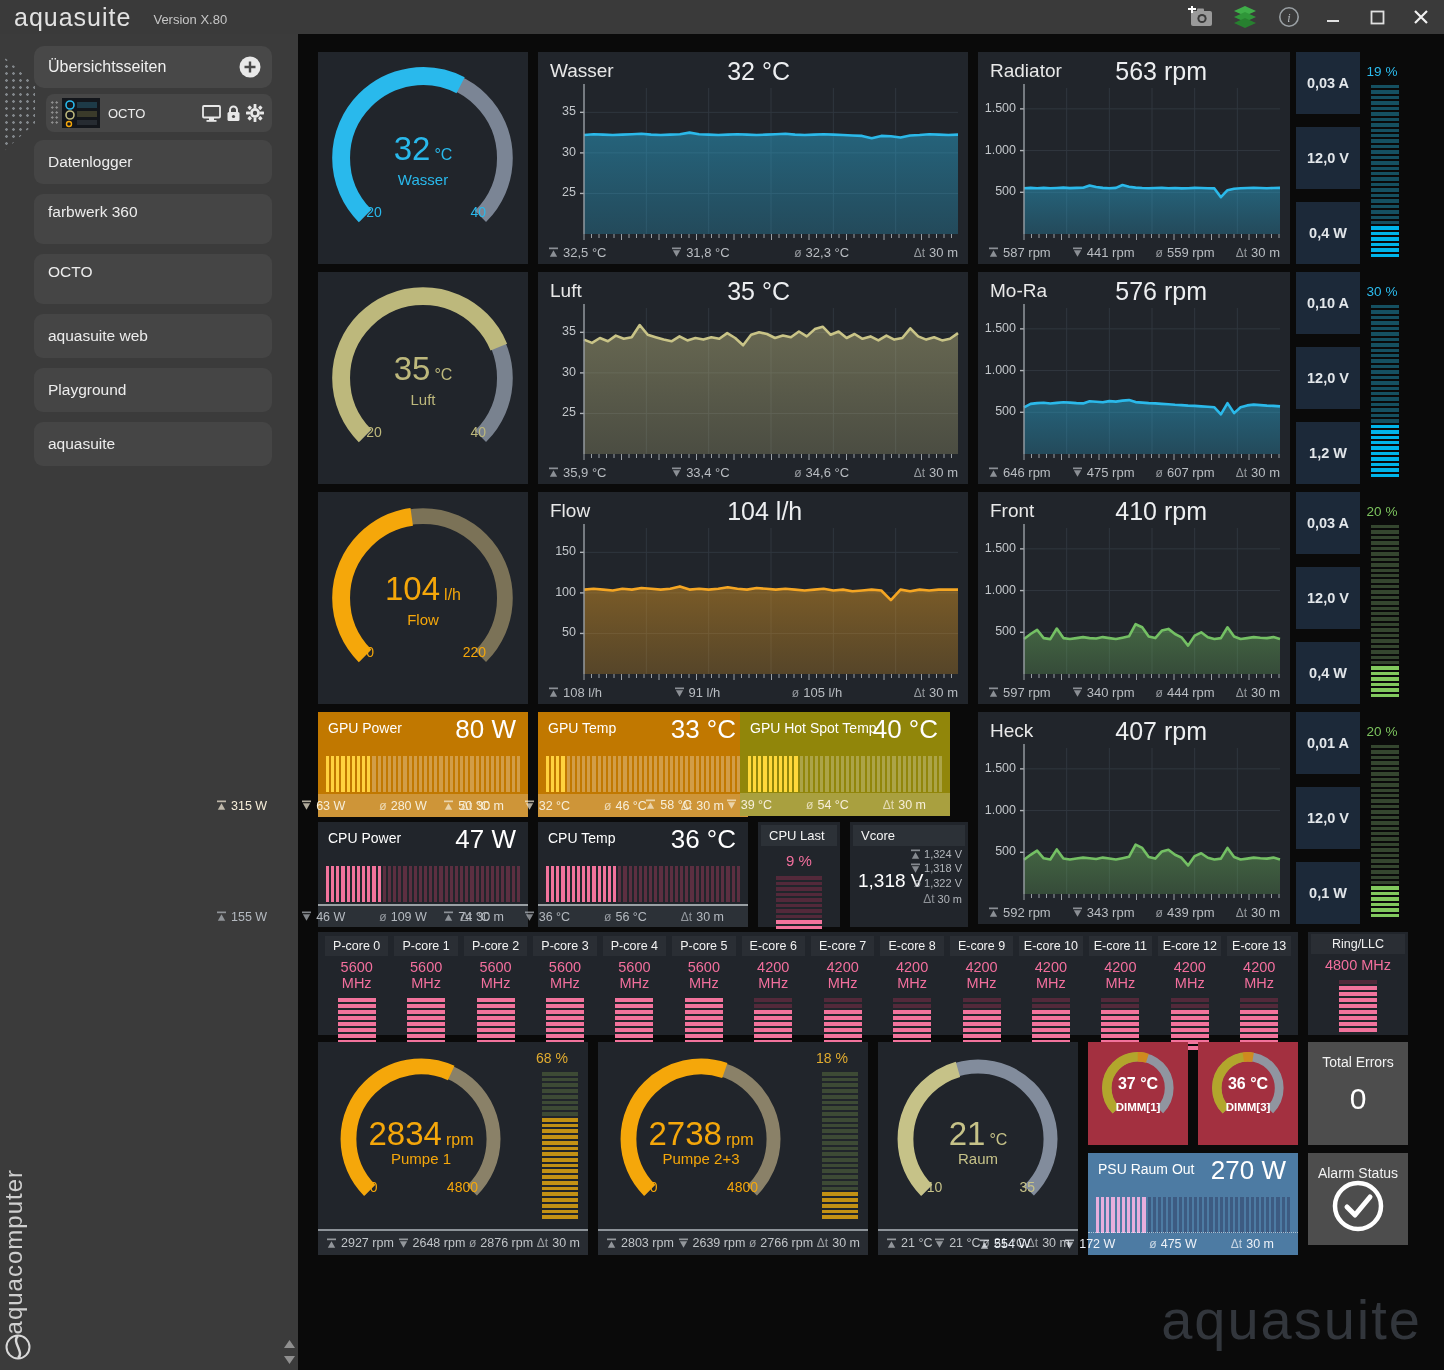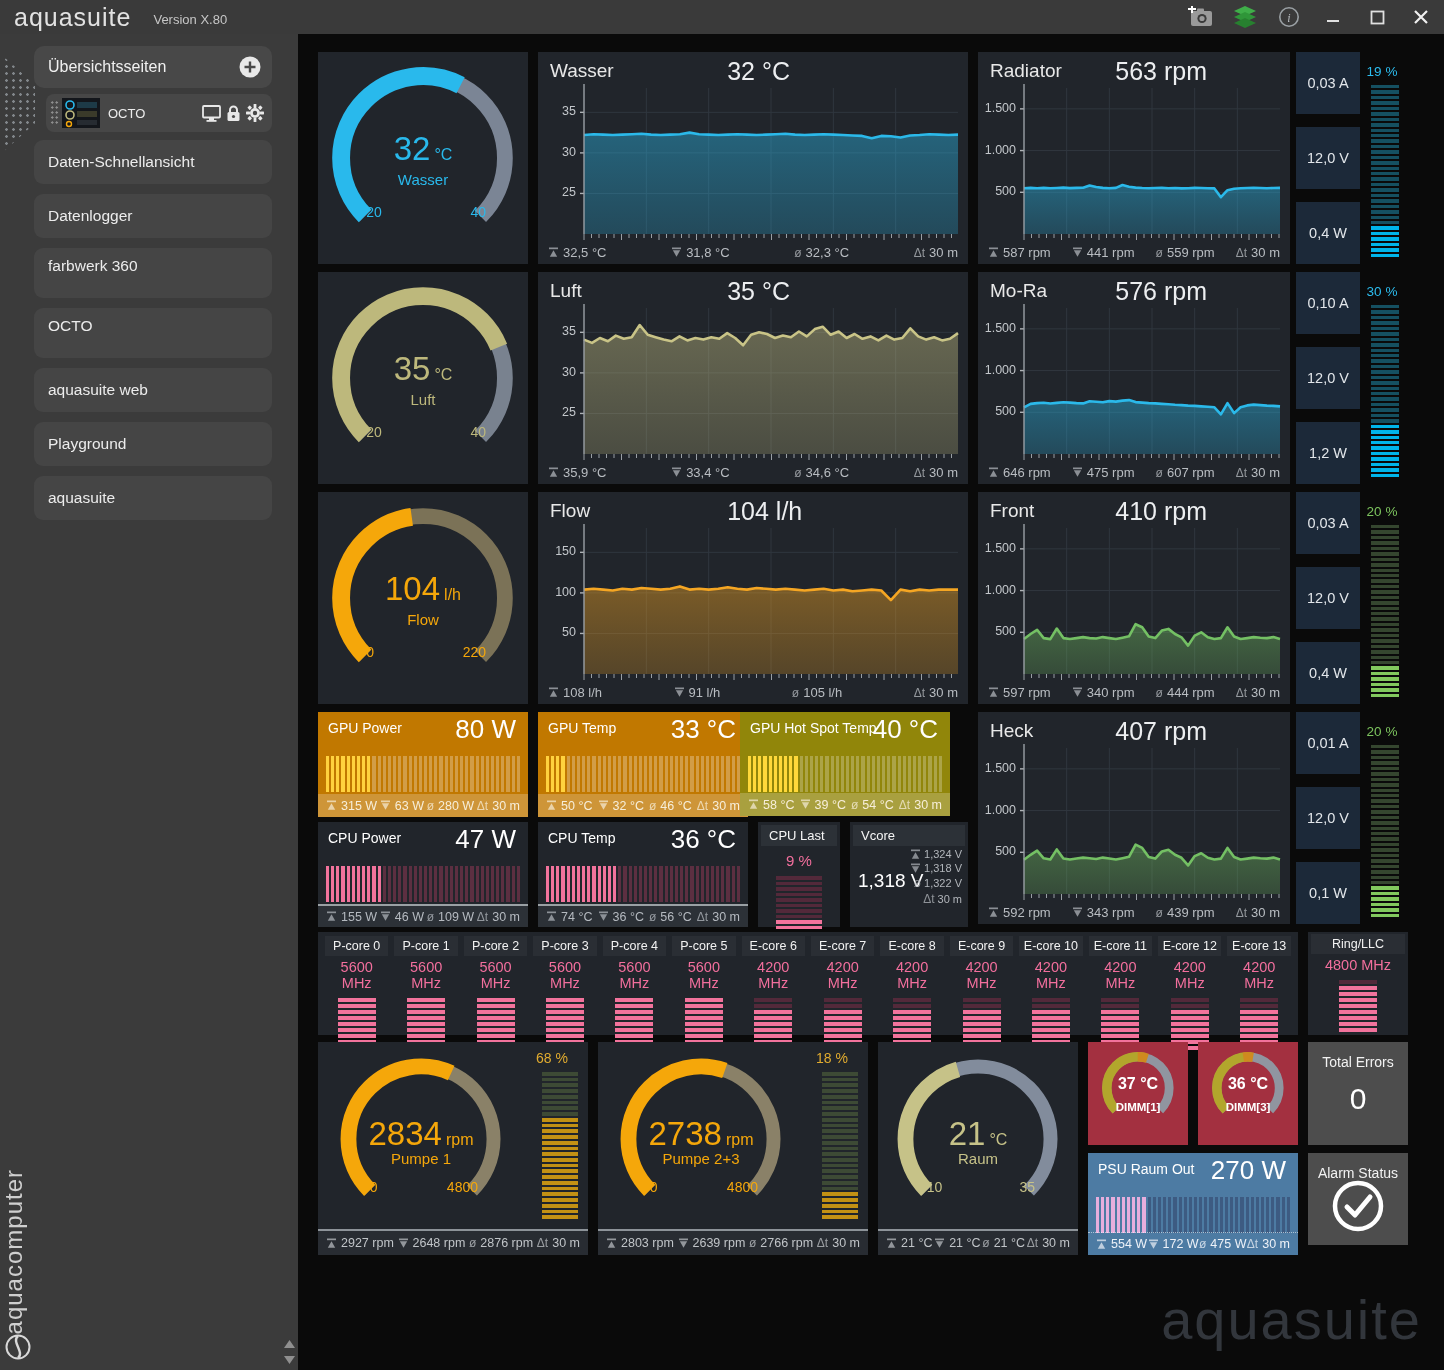--- a/index.html
+++ b/index.html
@@ -93,33 +93,33 @@
   .chart-title { position:absolute; left:12px; top:8px; font-size:19px; font-weight:300; color:#e8e8e8; }
   .chart-value { position:absolute; left:44%; top:5px; font-size:25px; font-weight:300; color:#eceef0; }
   .chart-ylab { position:absolute; width:38px; text-align:right; font-size:12.5px; color:#c3c7cb; }
   .chart-stats { position:absolute; bottom:4px; left:10px; right:10px; display:flex;
                  justify-content:space-between; color:#b9bdc2; font-size:13px; }
   .st { display:inline-flex; align-items:center; gap:4px; white-space:nowrap; }
   .st svg { opacity:.7; } .st .sym { opacity:.75; font-size:12px; }
 
   
   .side-cell { width:64px; height:62px; margin-bottom:13px; background:#1c2939; display:flex;
-               align-items:center; justify-content:center; color:#e2e6ea; font-size:14.5px; font-weight:400; }
+               align-items:center; justify-content:center; color:#e2e6ea; font-size:14.5px; font-weight:700; }
   .vm-label { position:absolute; top:12px; left:-10px; right:-4px; text-align:center; font-size:13.5px; }
   .vm-bars { position:absolute; top:33px; bottom:7px; left:3px; right:3px; display:flex;
              flex-direction:column; gap:2px; }
   .vm-bars i { flex:1; display:block; }
 
   
   .bt-title { position:absolute; left:10px; top:8px; font-size:14px; color:#fff; }
   .bt-value { position:absolute; right:12px; top:2px; font-size:26px; font-weight:300; color:#fff; }
   .bt-bars { position:absolute; left:8px; right:8px; top:44px; height:36px; display:flex; gap:2px; }
   .bt-bars i { flex:1; display:block; }
   .bt-stats { position:absolute; left:0; right:0; bottom:0; height:23px; display:flex; align-items:center;
-              justify-content:space-between; padding:0 8px; font-size:12.5px; }
+              justify-content:flex-end; padding:0 24px; font-size:12.5px;gap:34px; }
   .style-gpu .bt-stats { background:rgba(255,255,255,0.22); color:#f7eed9; }
   .style-cpu .bt-stats { background:#2c3137; border-top:2px solid #9aa0a4; color:#b5bac0; }
   .style-psu .bt-stats { border-top:1px dotted rgba(255,255,255,0.55); color:#eef2f8; }
 
   
   .hdr-strip { position:absolute; left:3px; right:3px; top:3px; height:21px; background:#2c3137;
                color:#f5f5f5; font-size:13px; display:flex; align-items:center; padding-left:8px; }
   .cl-val { position:absolute; left:0; right:0; top:30px; text-align:center; font-size:15px; }
   .cl-meter { position:absolute; left:50%; transform:translateX(-50%); top:54px; width:46px;
               display:flex; flex-direction:column; gap:2px; }
@@ -261,23 +261,20 @@
                 <rect x="12.6" y="2" width="3.4" height="3.4" rx="0.6" transform="rotate(45 14.3 3.7)"></rect>
                 <rect x="2" y="12.6" width="3.4" height="3.4" rx="0.6" transform="rotate(45 3.7 14.3)"></rect>
                 <rect x="12.6" y="12.6" width="3.4" height="3.4" rx="0.6" transform="rotate(45 14.3 14.3)"></rect>
               </g>
               <circle cx="9" cy="9" r="2.2" fill="#474747"></circle>
             </svg>
         </span>
       </span>
     </div>
     <div id="sidebar-items">
-        <div class="sb-item">
-          <span>Daten-Schnellansicht</span>
-        </div>
         <div class="sb-item">
           <span>Datenlogger</span>
         </div>
         <div class="sb-item tall">
           <span>farbwerk 360</span>
         </div>
         <div class="sb-item tall">
           <span>OCTO</span>
         </div>
         <div class="sb-item">

